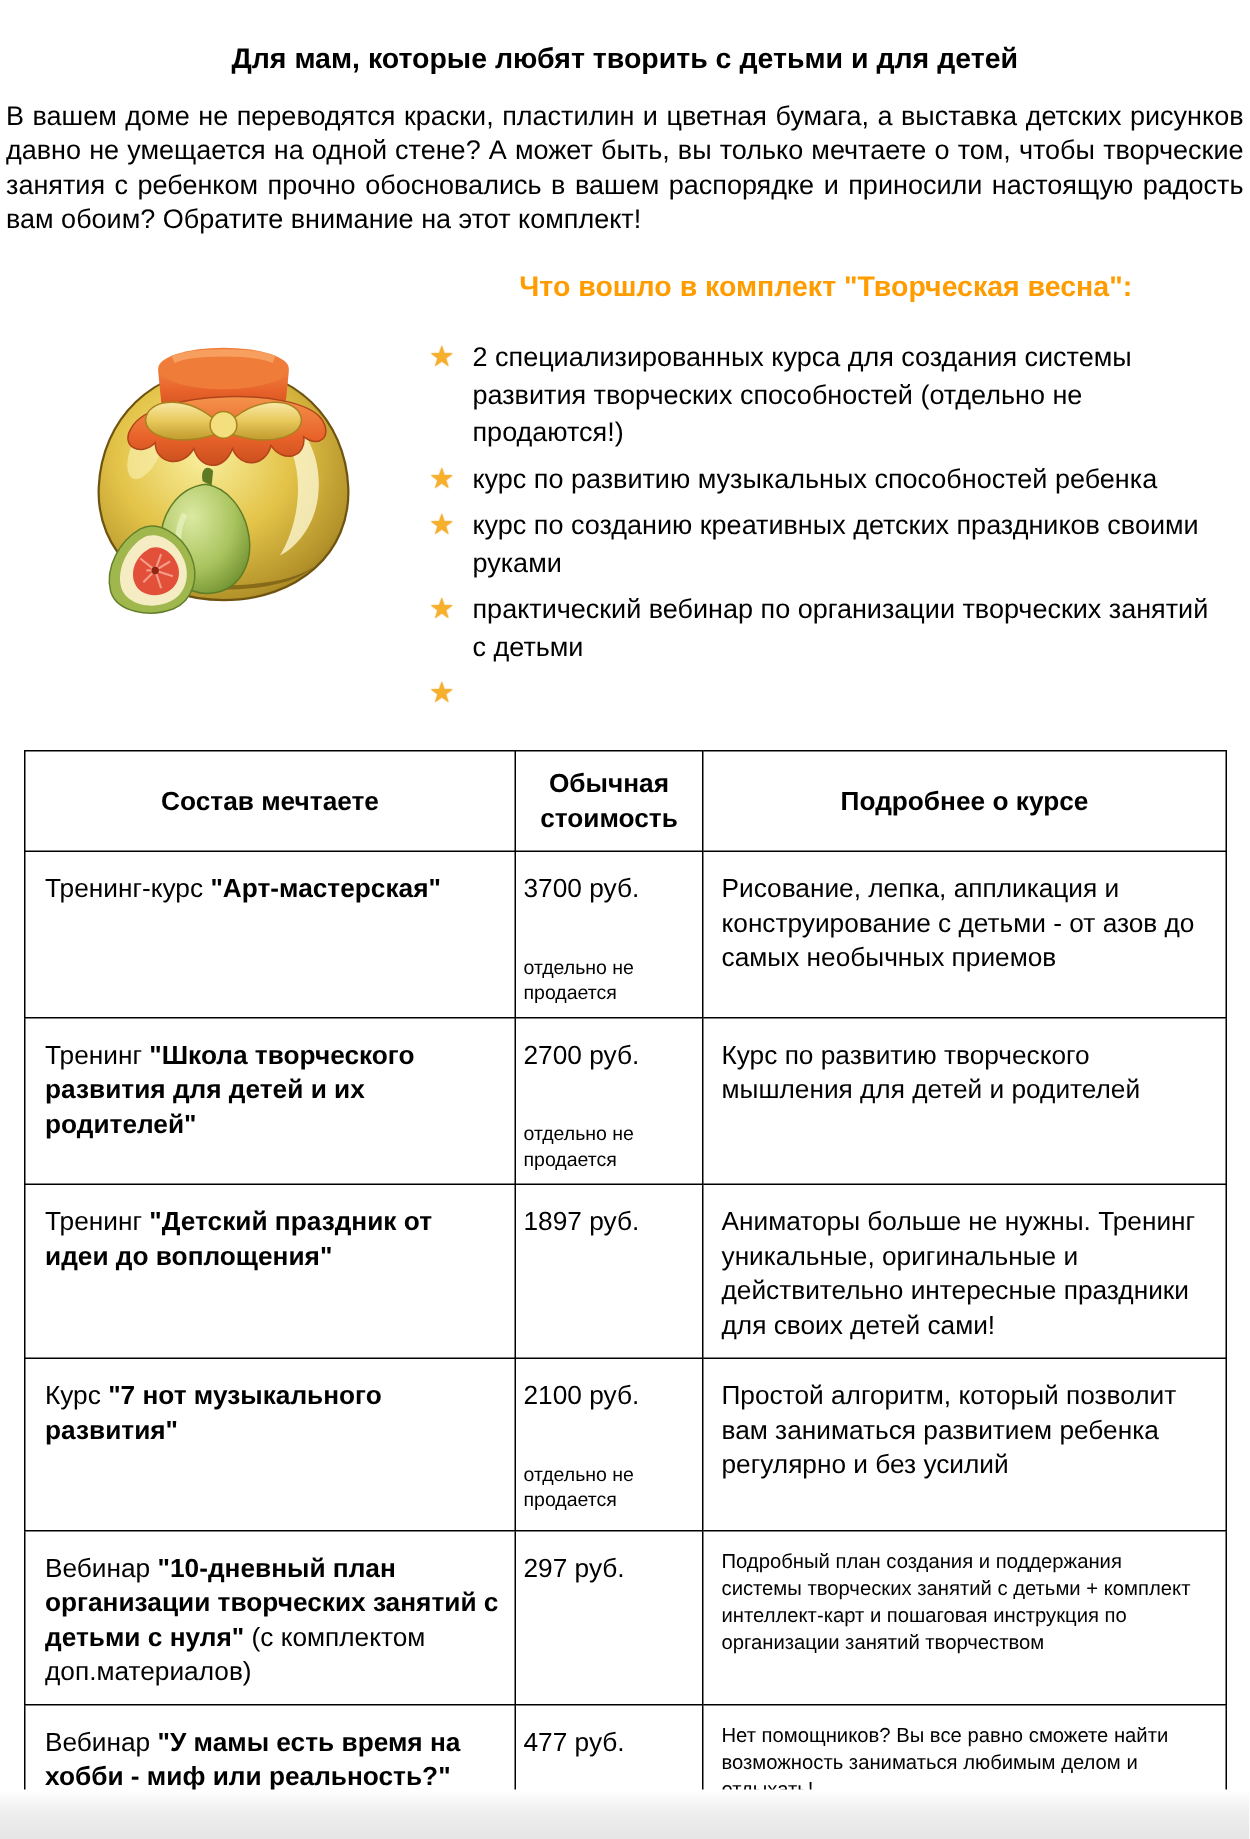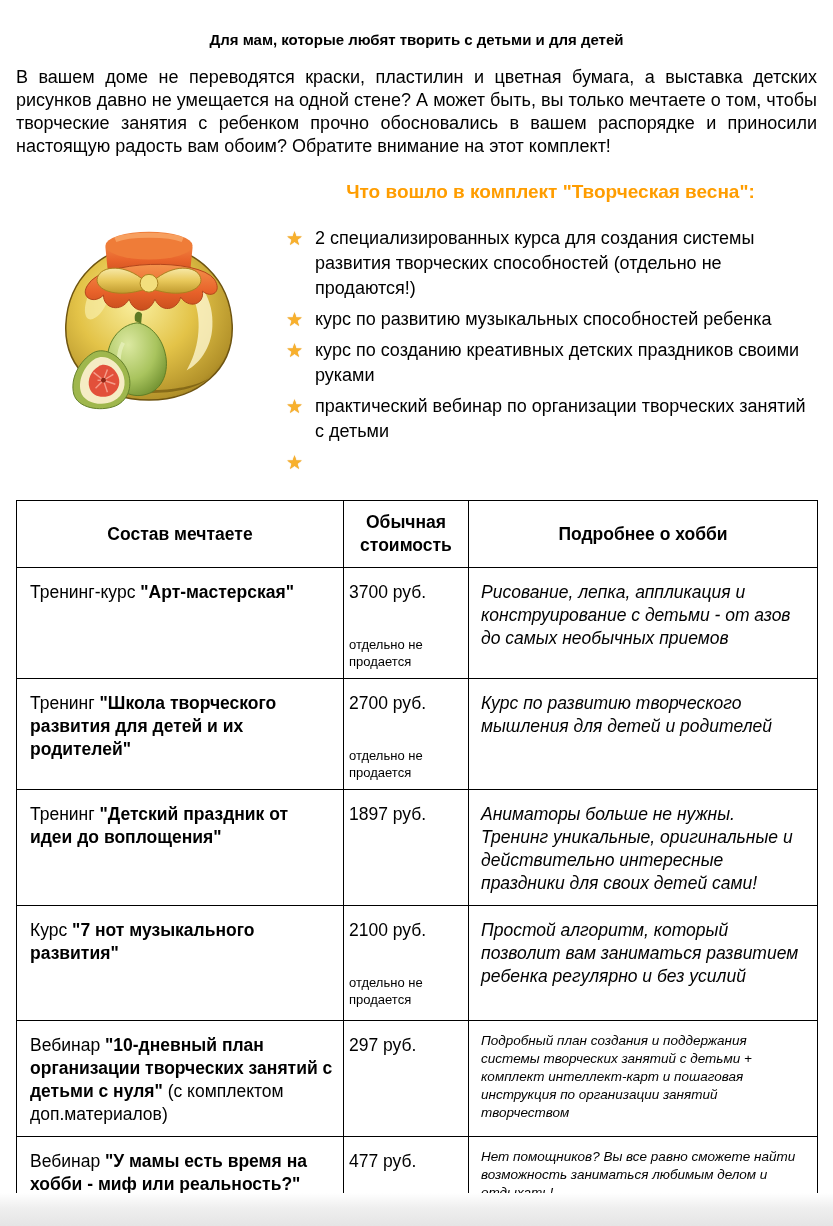--- a/index.html
+++ b/index.html
@@ -3,24 +3,24 @@
 <meta charset="utf-8">
 <style>
   html,body{margin:0;padding:0;}
   body{
     width:833px;height:1226px;position:relative;overflow:hidden;
     background:#ffffff;color:#000;
     font-family:"Liberation Sans","DejaVu Sans",sans-serif;
   }
   .page-title{
     margin:28px 14px 0;text-align:center;
-    font-size:15px;font-weight:bold;line-height:23px;
+    font-size:19px;font-weight:bold;line-height:23px;
   }
   .intro{
-    margin:15px 16px 0;font-size:18px;line-height:23px;text-align:justify;
+    margin:15px 4px 0;font-size:18px;line-height:23px;text-align:justify;
   }
   .kit{display:flex;margin-top:22px;padding:0 18px 0 50px;}
   .kit-left{width:212px;flex:0 0 auto;padding-top:24px;}
   .kit-right{flex:1 1 auto;margin-left:24px;}
   .kit-heading{
     text-align:center;font-size:19px;font-weight:bold;color:#ff9d00;
     margin:0 0 23px;line-height:23px;
   }
   ul.kit-list{list-style:none;margin:0;padding:0;}
   ul.kit-list li{
@@ -39,21 +39,21 @@
   .price-table th{
     font-size:17.5px;font-weight:bold;text-align:center;vertical-align:middle;
     height:64px;padding:0 8px;line-height:23px;
   }
   .price-table td{vertical-align:top;}
   td.c1{padding:13px 10px 10px 13px;font-size:17.5px;line-height:23px;}
   td.c1 .b{font-weight:bold;}
   td.c2{padding:13px 5px 8px;font-size:17.5px;line-height:22px;}
   .price-note{font-size:13px;line-height:17px;margin-top:33px;white-space:pre-line;}
   .price-note:empty{display:none;}
-  td.c3{padding:13px 12px 10px;font-size:17.5px;line-height:23px;font-style:italic;}
+  td.c3{padding:13px 12px 10px;font-size:17.5px;line-height:23px;}
   tr.small-desc td.c3{font-size:13.5px;line-height:18px;padding-top:11px;}
   .footer-shade{
     position:absolute;left:0;bottom:0;width:833px;height:33px;
     background:linear-gradient(180deg,#ffffff 0%,#efefef 45%,#e5e5e5 100%);
   }
 </style>
 </head>
 <body>
 
 <h1 class="page-title">Для мам, которые любят творить с детьми и для детей</h1>
@@ -130,21 +130,21 @@
 <table class="price-table">
   <colgroup>
       <col style="width:327px">
       <col style="width:125px">
       <col style="width:349px">
     </colgroup>
   <thead>
     <tr style="height:67px;">
       <th>Состав мечтаете</th>
       <th>Обычная стоимость</th>
-      <th>Подробнее о хобби</th>
+      <th>Подробнее о курсе</th>
     </tr>
   </thead>
   <tbody>
     <tr style="height:108px;">
       <td class="c1"><span>Тренинг-курс </span><span class="b">"Арт-мастерская"</span><span></span></td>
       <td class="c2">
           <div>3700 руб.</div>
           <div class="price-note">отдельно не продается</div>
         </td>
       <td class="c3">Рисование, лепка, аппликация и конструирование с детьми - от азов до самых необычных приемов</td>

